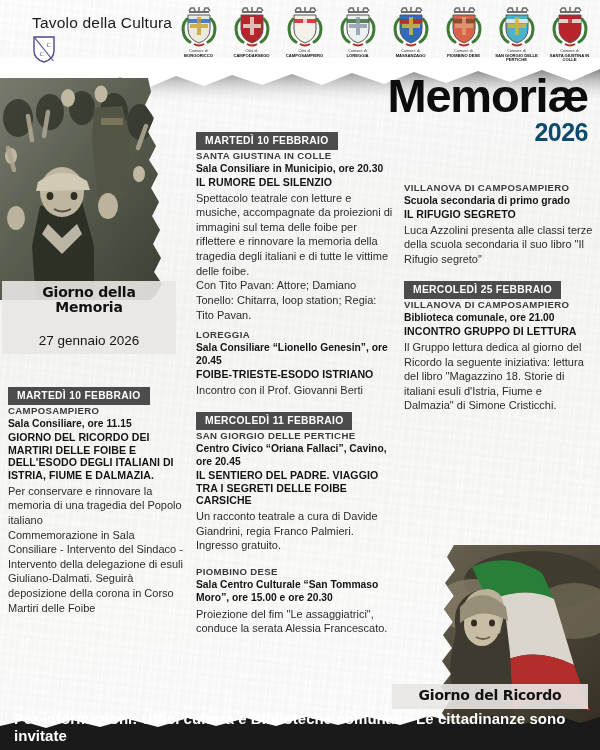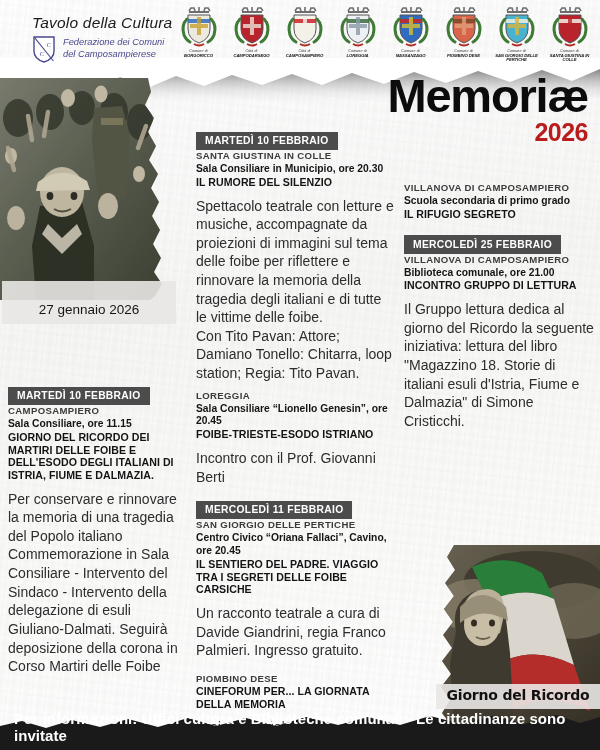--- a/index.html
+++ b/index.html
@@ -13,48 +13,48 @@
   
   .paper-tex{
     position:absolute;inset:0;
     background:
       repeating-linear-gradient(96deg, rgba(0,0,0,0.022) 0px, rgba(0,0,0,0) 3px, rgba(0,0,0,0.018) 7px, rgba(0,0,0,0) 13px),
       repeating-linear-gradient(6deg, rgba(0,0,0,0.015) 0px, rgba(0,0,0,0) 5px, rgba(0,0,0,0.012) 11px, rgba(0,0,0,0) 19px),
       linear-gradient(170deg,#ffffff 0%,#f7f7f6 40%,#fbfbfa 70%,#ffffff 100%);
   }
 
   
-  .header{position:absolute;left:0;top:0;width:600px;height:80px;z-index:6;font-style:italic;}
+  .header{position:absolute;left:0;top:0;width:600px;height:80px;z-index:6;}
   .brand{position:absolute;left:32px;top:14px;}
   .brand-title{font-size:15.5px;color:#1b1b1b;letter-spacing:.2px;font-weight:400;}
   .brand-row{display:flex;align-items:center;gap:7px;margin-top:3px;}
   .brand-shield{width:24px;height:28px;flex:none;}
   .brand-sub{font-size:9.3px;line-height:1.28;color:#4b4a8f;}
 
   .crests{position:absolute;left:172px;top:5px;display:flex;gap:0px;}
   .crest{width:53px;display:flex;flex-direction:column;align-items:center;}
   .crest svg{display:block;}
   .crest-cap{margin-top:1px;text-align:center;line-height:1.08;}
   .crest-cap .c1{font-size:3.6px;color:#333;display:block;letter-spacing:.1px;}
   .crest-cap .c2{font-size:4.2px;color:#111;font-weight:bold;display:block;letter-spacing:-.05px;}
 
   
   .torn-shelf{position:absolute;left:0;top:58px;width:600px;height:70px;z-index:3;}
 
   
   .title-wrap{position:absolute;right:12px;top:74px;text-align:right;z-index:8;}
   .title-main{font-size:47px;font-weight:bold;color:#0c0c0c;line-height:.95;letter-spacing:-1.2px;}
-  .title-year{font-size:25px;font-weight:bold;color:#b91c1c;line-height:1;margin-top:1px;letter-spacing:-.5px;}
+  .title-year{font-size:25px;font-weight:bold;color:#0c4a6e;line-height:1;margin-top:1px;letter-spacing:-.5px;}
 
   
   .photo-memoria{position:absolute;left:-2px;top:78px;width:176px;height:222px;z-index:4;overflow:hidden;}
   .photo-ricordo{position:absolute;right:0px;top:545px;width:186px;height:180px;z-index:4;overflow:hidden;}
   .cap-band{position:absolute;background:rgba(233,231,228,0.9);z-index:7;text-align:center;}
   .cap-memoria{left:2px;top:281px;width:162px;padding:4px 6px 6px;}
-  .cap-ricordo{right:0;top:684px;width:160px;padding:4px 2px 6px;}
+  .cap-ricordo{right:12px;top:684px;width:160px;padding:4px 18px 6px;}
   .cap-t1{font-size:14px;font-weight:bold;color:#111;letter-spacing:-.2px;line-height:1.1;
           font-family:"DejaVu Sans",sans-serif;}
   .cap-t2{font-size:13.5px;color:#151515;line-height:1.15;margin-top:17px;}
 
   
   .footer-band{position:absolute;left:0;bottom:0;width:600px;height:38px;z-index:9;}
   .footer-txt{position:absolute;left:14px;bottom:6px;font-size:15px;font-weight:bold;color:#ffffff;
               letter-spacing:.05px;z-index:11;}
 
   
@@ -62,21 +62,21 @@
   .col-left{left:8px;top:385px;width:176px;}
   .col-mid{left:196px;top:130px;width:198px;}
   .col-right{left:404px;top:182px;width:190px;}
 
   .block{margin-bottom:13px;}
   .daybar{display:inline-block;background:#4c4c4c;color:#fff;font-size:10.3px;font-weight:bold;
           letter-spacing:.3px;padding:3.5px 9px 4px;}
   .loc{font-size:9.6px;font-weight:bold;color:#3b3b3b;letter-spacing:.35px;line-height:1.25;}
   .venue{font-size:10.3px;font-weight:bold;color:#141414;line-height:1.25;margin-top:1px;}
   .evtitle{font-size:10.6px;font-weight:bold;color:#141414;line-height:1.2;letter-spacing:.05px;}
-  .desc{font-size:14px;color:#2d2d2d;line-height:1.33;margin-top:8px;}
+  .desc{font-size:11px;color:#2d2d2d;line-height:1.33;margin-top:2px;}
 
   .sep{height:7px;}
 </style>
 </head>
 <body>
 
 <div class="poster">
 
   <div class="paper-tex"></div>
 
@@ -133,20 +133,21 @@
         <g fill="#c9c2ae">
           <ellipse cx="110" cy="128" rx="10" ry="13"></ellipse>
           <ellipse cx="18" cy="140" rx="9" ry="12"></ellipse>
         </g>
         <rect width="176" height="222" fill="#6b5b3a" opacity=".15"></rect>
       </g>
     </svg>
   </div>
 
   <div class="cap-band cap-memoria">
+    <div class="cap-t1">Giorno della Memoria</div>
     <div class="cap-t2">27 gennaio 2026</div>
   </div>
 
   <div class="torn-shelf">
     <svg width="600" height="70" viewBox="0 0 600 70">
       <defs>
         <linearGradient id="shadeT" x1="0" y1="0" x2="0" y2="1">
           <stop offset="0%" stop-color="#5d5d5d" stop-opacity=".75"></stop>
           <stop offset="100%" stop-color="#ffffff" stop-opacity="0"></stop>
         </linearGradient>
@@ -166,24 +167,20 @@
       <div class="brand-title">Tavolo della Cultura</div>
       <div class="brand-row">
         <span class="brand-shield">
           <svg width="24" height="28" viewBox="0 0 24 28">
             <path d="M2,2 H22 V16 Q22,24 12,27 Q2,24 2,16 Z" fill="#fff" stroke="#4b4a8f" stroke-width="1.4"></path>
             <path d="M2.6,2.6 L21.4,26" stroke="#4b4a8f" stroke-width="1.1"></path>
             <text x="14.5" y="12" font-family="Liberation Serif, serif" font-size="7" fill="#4b4a8f">C</text>
             <text x="7.5" y="21" font-family="Liberation Serif, serif" font-size="7" fill="#4b4a8f">C</text>
           </svg>
         </span>
-        <span class="brand-sub">
-          <span>Federazione dei Comuni</span><br>
-          <span>del Camposampierese</span>
-        </span>
       </div>
     </div>
 
     <div class="crests" id="crest-row">
         <div class="crest">
           <svg width="44" height="44" viewBox="0 0 44 44">
             <path d="M12,6 h20 v2 h-20 z" fill="#6d6d6d"></path>
             <path d="M12,6 l2,-3 h3 l1,3 M22,6 l0,-4 M27,6 l1,-3 h3 l2,3" stroke="#6d6d6d" stroke-width="1.6" fill="none"></path>
             <path d="M11,10 h22 v14 q0,10 -11,14 q-11,-4 -11,-14 z" fill="#eceadf" stroke="#555" stroke-width="1"></path>
             <path d="M11,14 h22 v4 h-22 z" fill="#2f6bbf" opacity=".85"></path>
@@ -317,24 +314,24 @@
     <div class="title-main">Memoriæ</div>
     <div class="title-year">2026</div>
   </div>
 
   <div class="col col-left" id="col-left">
       <div class="block"><div class="daybar">MARTEDÌ 10 FEBBRAIO</div><div class="loc">CAMPOSAMPIERO</div><div class="venue">Sala Consiliare, ore 11.15</div><div class="evtitle">GIORNO DEL RICORDO DEI MARTIRI DELLE FOIBE E DELL'ESODO DEGLI ITALIANI DI ISTRIA, FIUME E DALMAZIA.</div><div class="desc">Per conservare e rinnovare la memoria di una tragedia del Popolo italiano<br>Commemorazione in Sala Consiliare - Intervento del Sindaco - Intervento della delegazione di esuli Giuliano-Dalmati. Seguirà deposizione della corona in Corso Martiri delle Foibe</div></div>
     </div>
   <div class="col col-mid" id="col-mid">
       <div class="block"><div class="daybar">MARTEDÌ 10 FEBBRAIO</div><div class="loc">SANTA GIUSTINA IN COLLE</div><div class="venue">Sala Consiliare in Municipio, ore 20.30</div><div class="evtitle">IL RUMORE DEL SILENZIO</div><div class="desc">Spettacolo teatrale con letture e musiche, accompagnate da proiezioni di immagini sul tema delle foibe per riflettere e rinnovare la memoria della tragedia degli italiani e di tutte le vittime delle foibe.<br>Con Tito Pavan: Attore; Damiano Tonello: Chitarra, loop station; Regia: Tito Pavan.</div><div class="sep"></div><div class="loc">LOREGGIA</div><div class="venue">Sala Consiliare “Lionello Genesin”, ore 20.45</div><div class="evtitle">FOIBE-TRIESTE-ESODO ISTRIANO</div><div class="desc">Incontro con il  Prof. Giovanni Berti</div></div>
       <div class="block"><div class="daybar">MERCOLEDÌ 11 FEBBRAIO</div><div class="loc">SAN GIORGIO DELLE PERTICHE</div><div class="venue">Centro Civico “Oriana Fallaci”, Cavino, ore 20.45</div><div class="evtitle">IL SENTIERO DEL PADRE. VIAGGIO TRA I SEGRETI DELLE FOIBE CARSICHE</div><div class="desc">Un racconto teatrale a cura di Davide Giandrini, regia Franco Palmieri. Ingresso gratuito.</div></div>
-      <div class="block"><div class="loc">PIOMBINO DESE</div><div class="evtitle">CINEFORUM PER... LA GIORNATA DELLA MEMORIA</div><div class="desc">Proiezione del fim "Le assaggiatrici", conduce la serata Alessia Francescato.</div></div>
+      <div class="block"><div class="loc">PIOMBINO DESE</div><div class="venue">Sala Centro Culturale “San Tommaso Moro”, ore 15.00 e ore 20.30</div><div class="desc">Proiezione del fim "Le assaggiatrici", conduce la serata Alessia Francescato.</div></div>
     </div>
   <div class="col col-right" id="col-right">
-      <div class="block"><div class="loc">VILLANOVA DI CAMPOSAMPIERO</div><div class="venue">Scuola secondaria di primo grado</div><div class="evtitle">IL RIFUGIO SEGRETO</div></div>
+      <div class="block"><div class="loc">VILLANOVA DI CAMPOSAMPIERO</div><div class="venue">Scuola secondaria di primo grado</div><div class="evtitle">IL RIFUGIO SEGRETO</div><div class="desc">Luca Azzolini presenta alle classi terze della scuola secondaria il suo libro "Il Rifugio segreto"</div></div>
       <div class="block"><div class="daybar">MERCOLEDÌ 25 FEBBRAIO</div><div class="loc">VILLANOVA DI CAMPOSAMPIERO</div><div class="venue">Biblioteca comunale, ore 21.00</div><div class="evtitle">INCONTRO GRUPPO DI LETTURA</div><div class="desc">Il Gruppo lettura dedica al giorno del Ricordo la seguente iniziativa: lettura del libro "Magazzino 18. Storie di italiani esuli d'Istria, Fiume e Dalmazia" di Simone Cristicchi.</div></div>
     </div>
 
   <div class="photo-ricordo">
     <svg width="186" height="180" viewBox="0 0 186 180">
       <defs>
         <clipPath id="tornR">
           <path d="M186,0 H40 L33,12 L41,25 L31,38 L40,51 L30,64 L39,77 L29,90 L38,103
                    L28,116 L37,129 L27,142 L36,155 L28,168 L36,180 H186 Z"></path>
         </clipPath>

